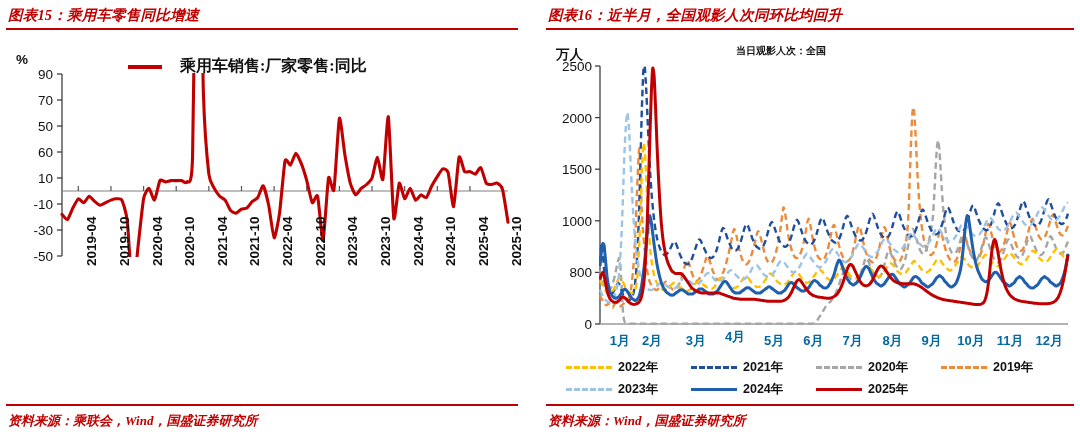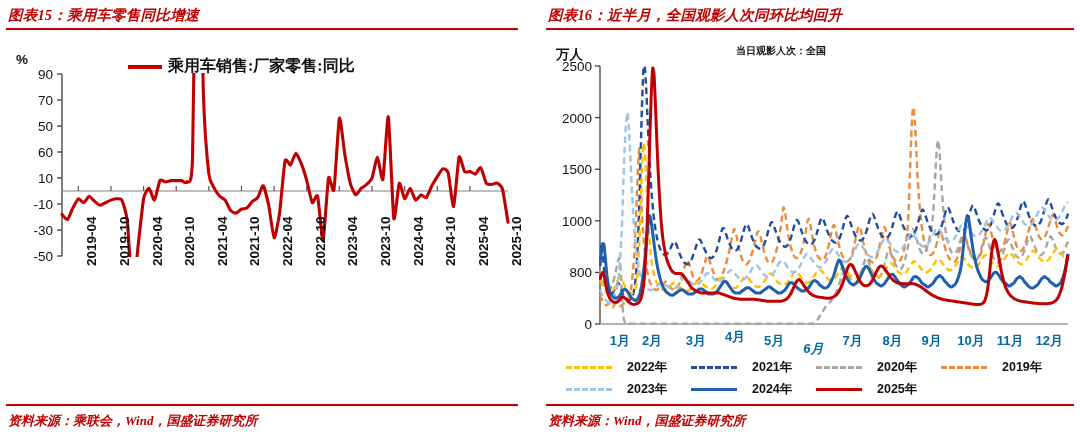--- a/index.html
+++ b/index.html
@@ -52,34 +52,34 @@
     position:absolute;font-size:13.5px;color:#111;white-space:nowrap;
     transform-origin:left top;transform:rotate(-90deg);
     font-weight:600;
   }
   .xtick-h{
     position:absolute;font-size:13px;color:#0369a1;white-space:nowrap;
     transform:translateX(-50%);font-weight:600;
   }
 
   
-  .l-legend{position:absolute;display:flex;align-items:center;gap:4px;}
+  .l-legend{position:absolute;display:flex;align-items:center;gap:16px;}
   .l-legend .swatch{width:34px;height:4px;background:#C00000;display:inline-block;}
   .l-legend .ltxt{
     font-family:"Liberation Serif","DejaVu Serif",serif;
     font-size:16px;color:#111;font-weight:bold;margin-left:2px;white-space:nowrap;
   }
 
   
   .r-legend{
     position:absolute;left:26px;bottom:36px;width:500px;
     display:grid;grid-template-columns:repeat(4,1fr);
     row-gap:5px;column-gap:0px;
   }
-  .leg-item{display:flex;align-items:center;gap:15px;white-space:nowrap;}
+  .leg-item{display:flex;align-items:center;gap:6px;white-space:nowrap;}
   .leg-line{width:46px;height:0;border-top-width:3.2px;display:inline-block;}
   .leg-solid{border-top-style:solid;}
   .leg-dash{border-top-style:dashed;}
   .leg-label{font-size:12.5px;color:#111;font-weight:600;}
 
   svg{display:block;}
 </style>
 </head>
 <body>
 
@@ -195,21 +195,21 @@
         <div class="ytick" style="top: 61.6px; right: 488px;">2000</div>
         <div class="ytick" style="top: 113.2px; right: 488px;">1500</div>
         <div class="ytick" style="top: 164.8px; right: 488px;">1000</div>
         <div class="ytick" style="top: 216.4px; right: 488px;">800</div>
         <div class="ytick" style="top: 268px; right: 488px;">0</div>
         <div class="xtick-h" style="left: 79.9286px; top: 276px;">1月</div>
         <div class="xtick-h" style="left: 112px; top: 276px; text-align: center;">2月</div>
         <div class="xtick-h" style="left: 155.786px; top: 276px;">3月</div>
         <div class="xtick-h" style="left: 195px; top: 272px;">4月</div>
         <div class="xtick-h" style="left: 234.214px; top: 276px;">5月</div>
-        <div class="xtick-h" style="left: 273.429px; top: 284px; font-style: italic;">6月</div>
+        <div class="xtick-h" style="left: 273.429px; top: 276px;">6月</div>
         <div class="xtick-h" style="left: 312.643px; top: 276px;">7月</div>
         <div class="xtick-h" style="left: 352.5px; top: 276px;">8月</div>
         <div class="xtick-h" style="left: 391.714px; top: 276px;">9月</div>
         <div class="xtick-h" style="left: 430.929px; top: 276px;">10月</div>
         <div class="xtick-h" style="left: 470.143px; top: 276px;">11月</div>
         <div class="xtick-h" style="left: 509.357px; top: 276px;">12月</div>
       </div>
 
     <div class="r-legend" id="right-legend">
         <div class="leg-item">

